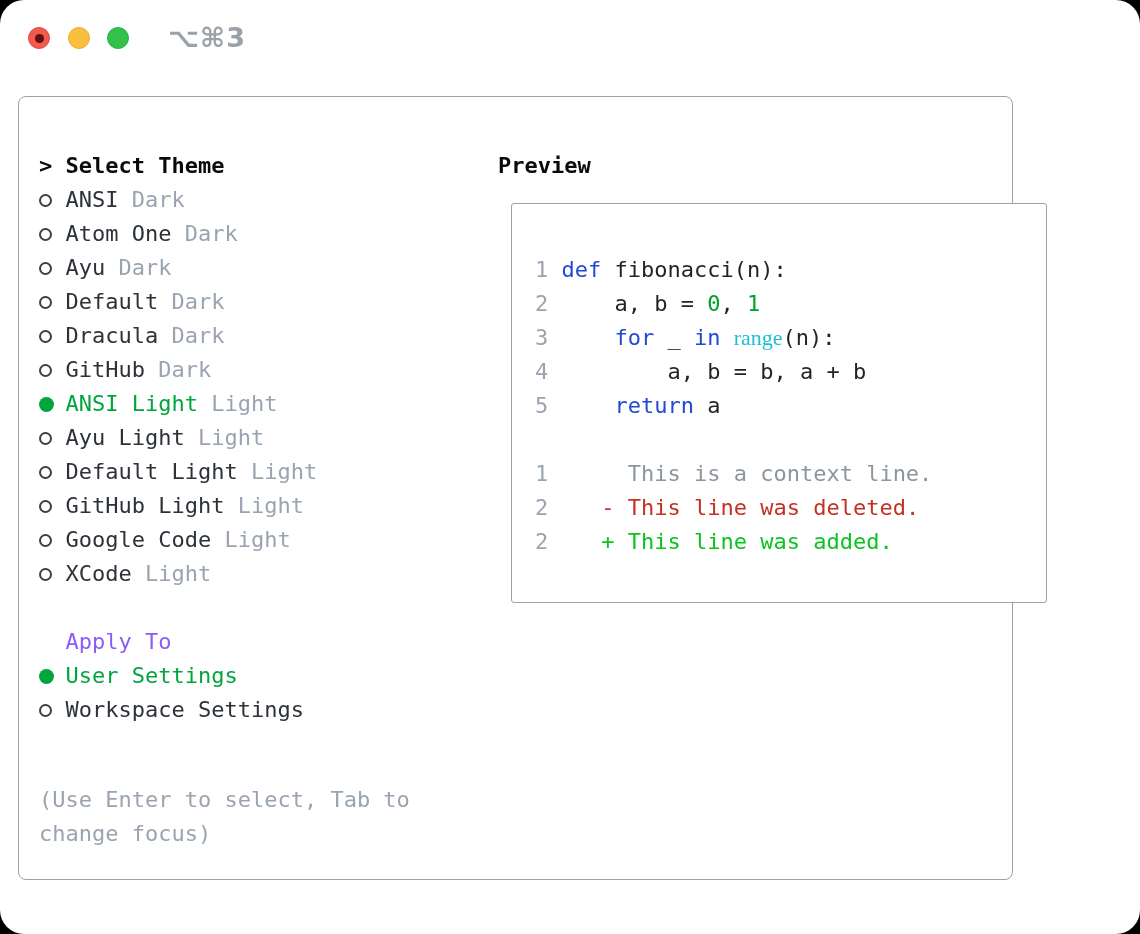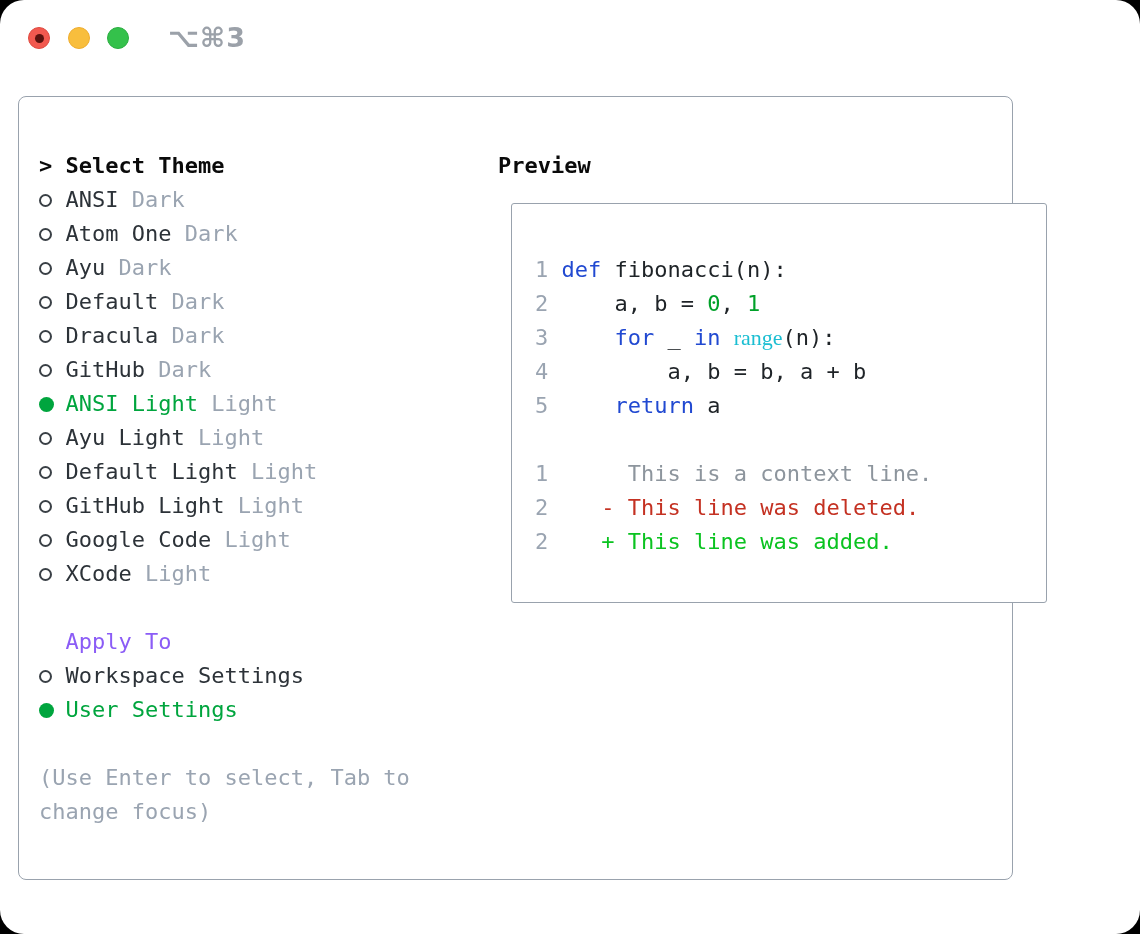--- a/index.html
+++ b/index.html
@@ -36,21 +36,21 @@
   .row.spacer{height:34px;}
   .marker{width:26.5px;flex:0 0 26.5px;display:flex;align-items:center;}
   .cursor{font-weight:bold;color:var(--header);font-size:22px;}
   .radio{width:13px;height:13px;border-radius:50%;border:2px solid #3A4046;}
   .radio.on{width:15px;height:15px;border:none;background:var(--selected);}
   .hdr{font-weight:bold;color:var(--header);}
   .hdr2{color:#8b5cf6;}
   .item-name{color:var(--item);}
   .item-name.sel{color:var(--selected);}
   .item-tag{color:var(--tag);}
-  .hint{position:absolute;left:20px;top:664px;width:440px;font-size:22px;line-height:34px;
+  .hint{position:absolute;left:20px;top:686px;width:440px;font-size:22px;line-height:34px;
         color:var(--hint);white-space:pre-wrap;}
 
   
   .preview-title{position:absolute;left:479px;top:52px;height:34px;line-height:34px;
                  font-size:22px;font-weight:bold;color:var(--header);}
   .preview-box{position:absolute;left:492px;top:106px;width:536px;height:400px;
                border:1.5px solid var(--border);border-radius:3px;background:#fff;}
   .code{position:absolute;left:23px;top:49px;font-size:22px;line-height:34px;white-space:pre;}
   .code-line{height:34px;}
   .ln{color:var(--ln);}
@@ -94,22 +94,22 @@
             <div class="row"><span class="marker"><span class="radio"></span></span><span class="item-name">GitHub Light</span><span class="item-tag"> Light</span></div>
             <div class="row"><span class="marker"><span class="radio"></span></span><span class="item-name">Google Code</span><span class="item-tag"> Light</span></div>
             <div class="row"><span class="marker"><span class="radio"></span></span><span class="item-name">XCode</span><span class="item-tag"> Light</span></div>
           </div>
         <div class="row spacer"></div>
         <div class="row">
           <span class="marker"></span>
           <span class="hdr2">Apply To</span>
         </div>
         <div id="apply-items">
+            <div class="row"><span class="marker"><span class="radio on"></span></span><span class="item-name sel">User Settings</span></div>
             <div class="row"><span class="marker"><span class="radio"></span></span><span class="item-name">Workspace Settings</span></div>
-            <div class="row"><span class="marker"><span class="radio on"></span></span><span class="item-name sel">User Settings</span></div>
           </div>
       </div>
 
       <div class="hint">(Use Enter to select, Tab to change focus)</div>
 
       <div class="preview-title">Preview</div>
       <div class="preview-box">
         <div class="code" id="code"><div class="code-line"><span class="ln">1 </span><span class="kw">def</span><span class="fg"> fibonacci(n):</span></div><div class="code-line"><span class="ln">2 </span><span class="fg">    a, b = </span><span class="num">0</span><span class="fg">, </span><span class="num">1</span></div><div class="code-line"><span class="ln">3 </span><span class="fg">    </span><span class="kw">for</span><span class="fg"> _ </span><span class="kw">in</span><span class="fg"> </span><span class="fn">range</span><span class="fg">(n):</span></div><div class="code-line"><span class="ln">4 </span><span class="fg">        a, b = b, a + b</span></div><div class="code-line"><span class="ln">5 </span><span class="fg">    </span><span class="kw">return</span><span class="fg"> a</span></div><div class="code-line"><span class="ln">  </span></div><div class="code-line"><span class="ln">1 </span><span class="ctx">     This is a context line.</span></div><div class="code-line"><span class="ln">2 </span><span class="fg">   </span><span class="del">- This line was deleted.</span></div><div class="code-line"><span class="ln">2 </span><span class="fg">   </span><span class="add">+ This line was added.</span></div></div>
       </div>
 

